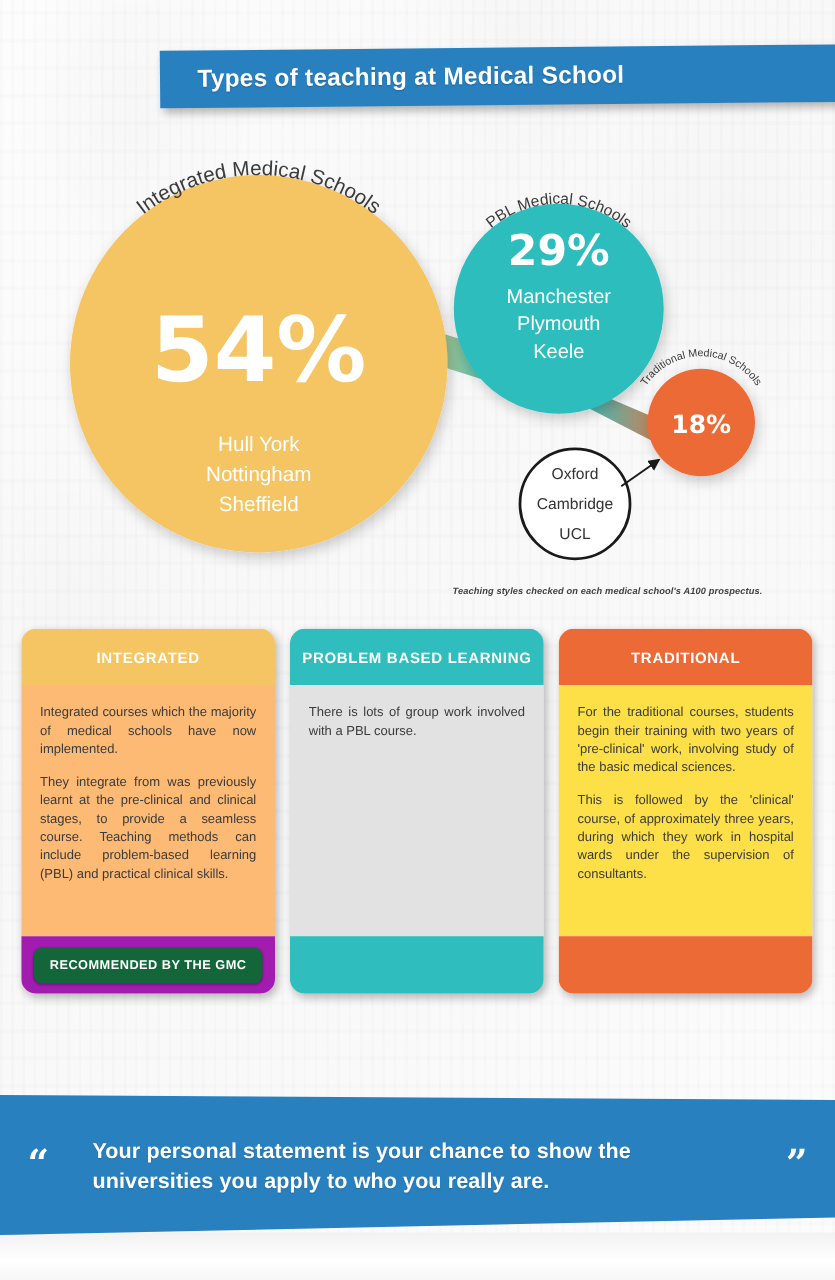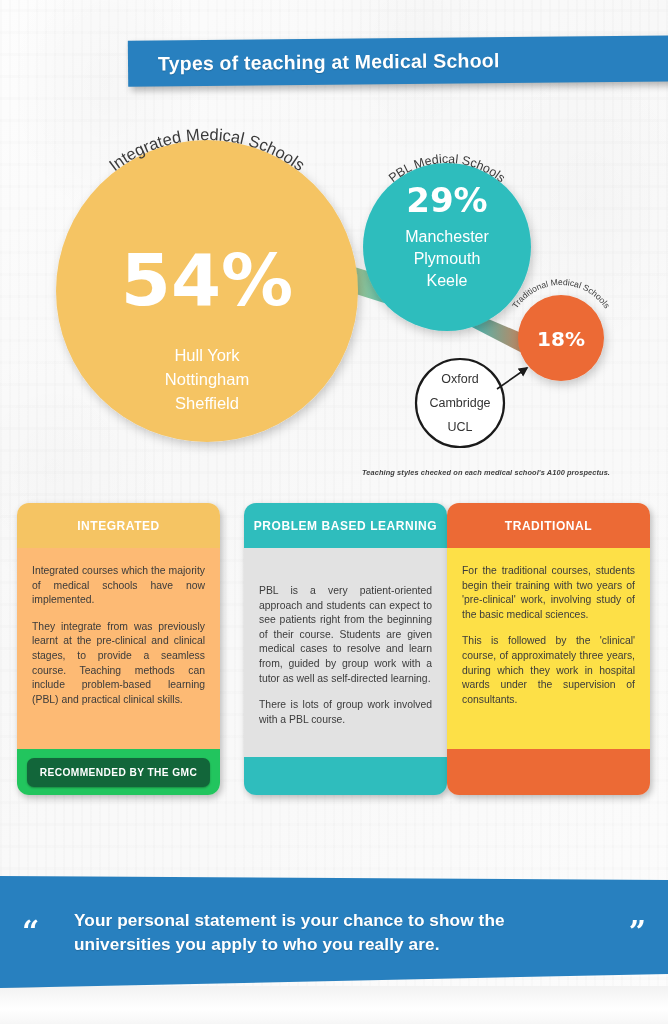--- a/index.html
+++ b/index.html
@@ -61,21 +61,21 @@
 
   
   #cards{ position:absolute; left:0; top:503px; width:668px; height:300px; z-index:5; }
   .card{
     position:absolute; top:0; width:203px; height:292px;
     border-radius:12px; overflow:hidden;
     box-shadow:2px 3px 7px rgba(0,0,0,.26);
     display:flex; flex-direction:column;
   }
   #card-integrated{ left:17px; }
-  #card-pbl{ left:244px;gap:20px; }
+  #card-pbl{ left:232px; }
   #card-traditional{ left:447px; }
 
   .card-header{
     height:45px; display:flex; align-items:center; justify-content:center;
     color:#fff; font-weight:bold; font-size:12px; letter-spacing:.55px;
     flex:0 0 45px;
   }
   .card-body{
     flex:1; padding:16px 15px 10px 15px;
     font-size:10.4px; line-height:14.6px; color:#3b3b3b;
@@ -198,31 +198,30 @@
 <div id="cards">
 
   <div class="card" id="card-integrated" style="background:#FAF3E2;">
     <div class="card-header" style="background:#F5C463;">
       <span>INTEGRATED</span>
     </div>
     <div class="card-body" style="background:#fdba74;">
       <p>Integrated courses which the majority of medical schools have now implemented.</p>
       <p>They integrate from was previously learnt at the pre-clinical and clinical stages, to provide a seamless course. Teaching methods can include problem-based learning (PBL) and practical clinical skills.</p>
     </div>
-    <div class="card-footer" style="background:#22c55e;">
+    <div class="card-footer" style="background:#a21caf;">
       <div id="gmc-button">RECOMMENDED BY THE GMC</div>
     </div>
   </div>
 
   <div class="card" id="card-pbl" style="background:#E2E2E2;">
     <div class="card-header" style="background:#2FBDBD;">
       <span>PROBLEM BASED LEARNING</span>
     </div>
     <div class="card-body" style="background:#E2E2E2;">
-      <p>PBL is a very patient-oriented approach and students can expect to see patients right from the beginning of their course. Students are given medical cases to resolve and learn from, guided by group work with a tutor as well as self-directed learning.</p>
       <p>There is lots of group work involved with a PBL course.</p>
     </div>
     <div class="card-footer" style="background:#2FBDBD;"></div>
   </div>
 
   <div class="card" id="card-traditional" style="background:#FBE4DC;">
     <div class="card-header" style="background:#EC6A35;">
       <span>TRADITIONAL</span>
     </div>
     <div class="card-body" style="background:#fde047;">

